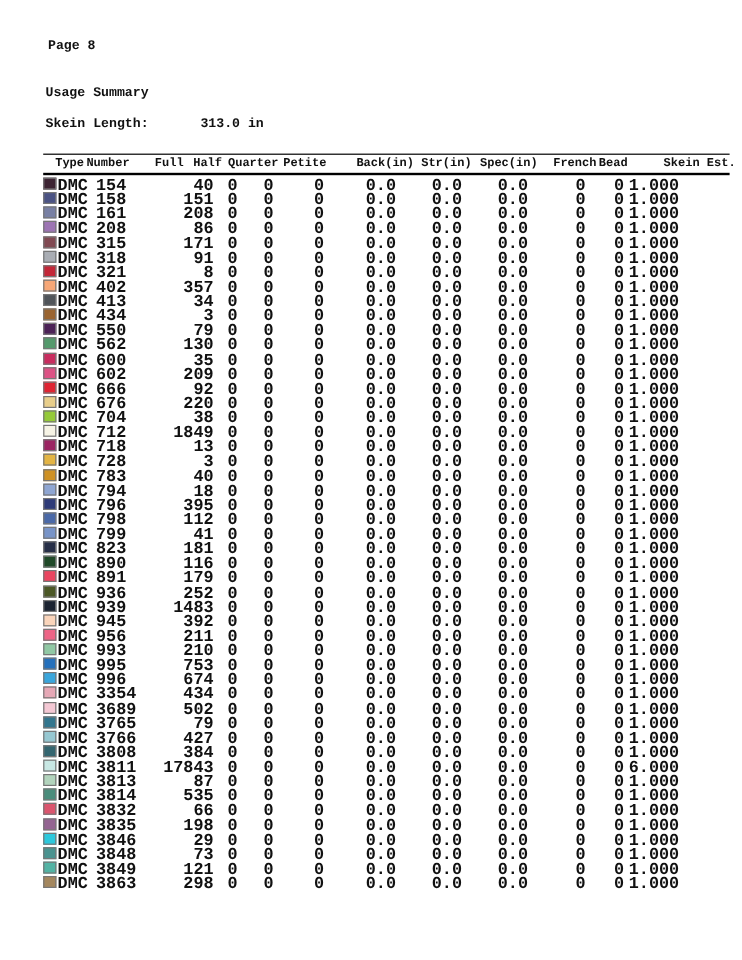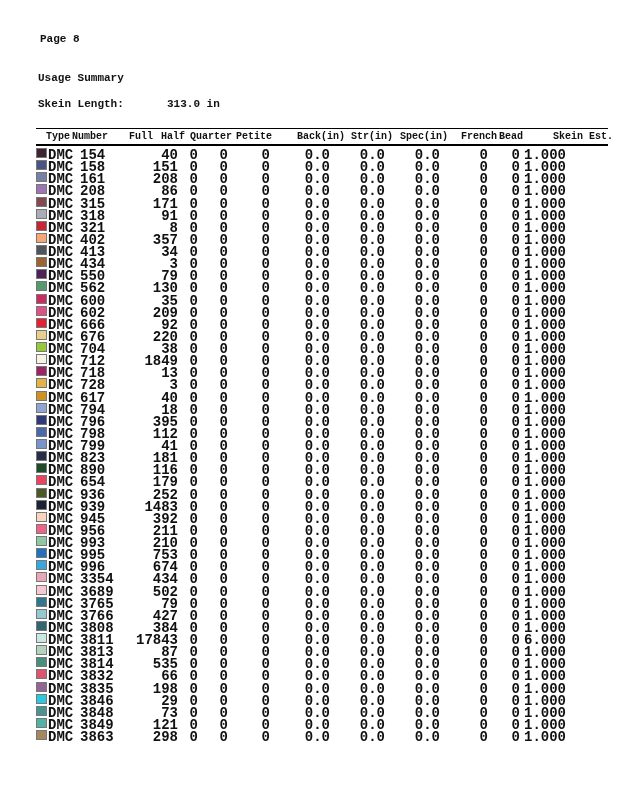--- a/index.html
+++ b/index.html
@@ -375,21 +375,21 @@
         <span class="f d-back">0.0</span>
         <span class="f d-str">0.0</span>
         <span class="f d-spec">0.0</span>
         <span class="f d-french">0</span>
         <span class="f d-bead">0</span>
         <span class="f d-skein">1.000</span>
       </div>
       <div class="row">
         <span class="sw" style="background: rgb(206, 145, 36);"></span>
         <span class="f d-type">DMC</span>
-        <span class="f d-num">617</span>
+        <span class="f d-num">783</span>
         <span class="f d-full">40</span>
         <span class="f d-half">0</span>
         <span class="f d-quarter">0</span>
         <span class="f d-petite">0</span>
         <span class="f d-back">0.0</span>
         <span class="f d-str">0.0</span>
         <span class="f d-spec">0.0</span>
         <span class="f d-french">0</span>
         <span class="f d-bead">0</span>
         <span class="f d-skein">1.000</span>
@@ -480,21 +480,21 @@
         <span class="f d-back">0.0</span>
         <span class="f d-str">0.0</span>
         <span class="f d-spec">0.0</span>
         <span class="f d-french">0</span>
         <span class="f d-bead">0</span>
         <span class="f d-skein">1.000</span>
       </div>
       <div class="row">
         <span class="sw" style="background: rgb(234, 69, 96);"></span>
         <span class="f d-type">DMC</span>
-        <span class="f d-num">654</span>
+        <span class="f d-num">891</span>
         <span class="f d-full">179</span>
         <span class="f d-half">0</span>
         <span class="f d-quarter">0</span>
         <span class="f d-petite">0</span>
         <span class="f d-back">0.0</span>
         <span class="f d-str">0.0</span>
         <span class="f d-spec">0.0</span>
         <span class="f d-french">0</span>
         <span class="f d-bead">0</span>
         <span class="f d-skein">1.000</span>

